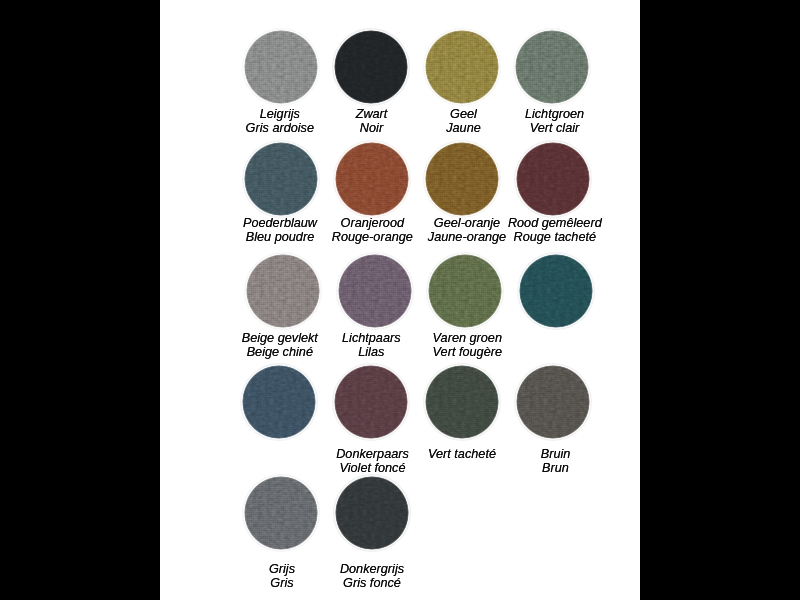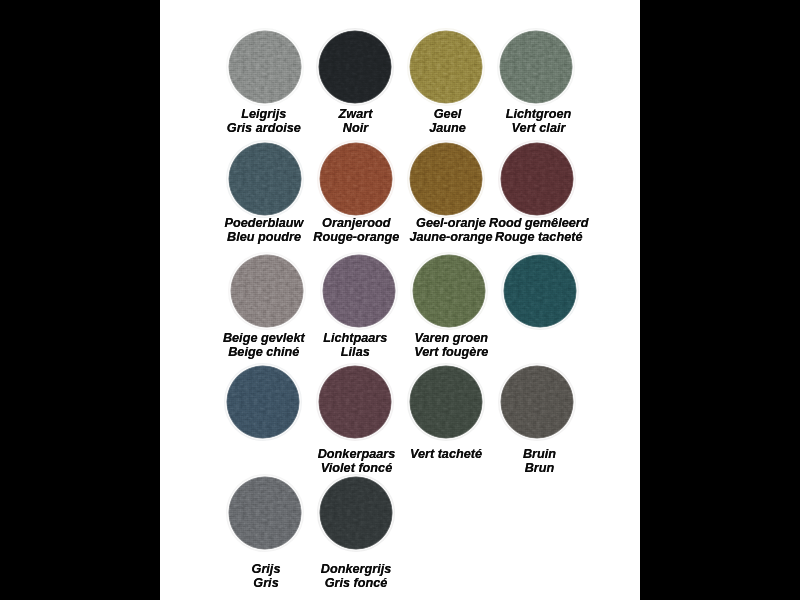--- a/index.html
+++ b/index.html
@@ -4,21 +4,21 @@
 <title>Kleurenstalen / Nuancier</title>
 <style>
   html,body{margin:0;padding:0;}
   body{width:800px;height:600px;background:#000;overflow:hidden;
        font-family:"Liberation Sans",sans-serif;-webkit-font-smoothing:antialiased;}
   #page{position:absolute;left:0;top:0;width:800px;height:600px;background:#000;}
   .bar{position:absolute;top:0;height:600px;background:#000;}
   #bar-left{left:0;width:160px;}
   #bar-right{left:640px;width:160px;}
   #sheet{position:absolute;left:160px;top:0;width:480px;height:600px;background:#ffffff;}
-  #grid{position:absolute;left:0;top:0;width:480px;height:560px;font-weight:bold;}
+  #grid{position:absolute;left:16px;top:0;width:480px;height:560px;}
 
   .swatch{position:absolute;border-radius:50%;overflow:hidden;
           -webkit-mask-image:radial-gradient(circle closest-side,
               #000 0 95.5%, rgba(0,0,0,.75) 97.6%, rgba(0,0,0,.25) 99.2%, rgba(0,0,0,0) 100%);
           mask-image:radial-gradient(circle closest-side,
               #000 0 95.5%, rgba(0,0,0,.75) 97.6%, rgba(0,0,0,.25) 99.2%, rgba(0,0,0,0) 100%);}
   .halo{position:absolute;border-radius:50%;pointer-events:none;}
   .swatch .fill{position:absolute;left:0;top:0;right:0;bottom:0;}
   .swatch .weave{position:absolute;left:0;top:0;right:0;bottom:0;
     background-image:

